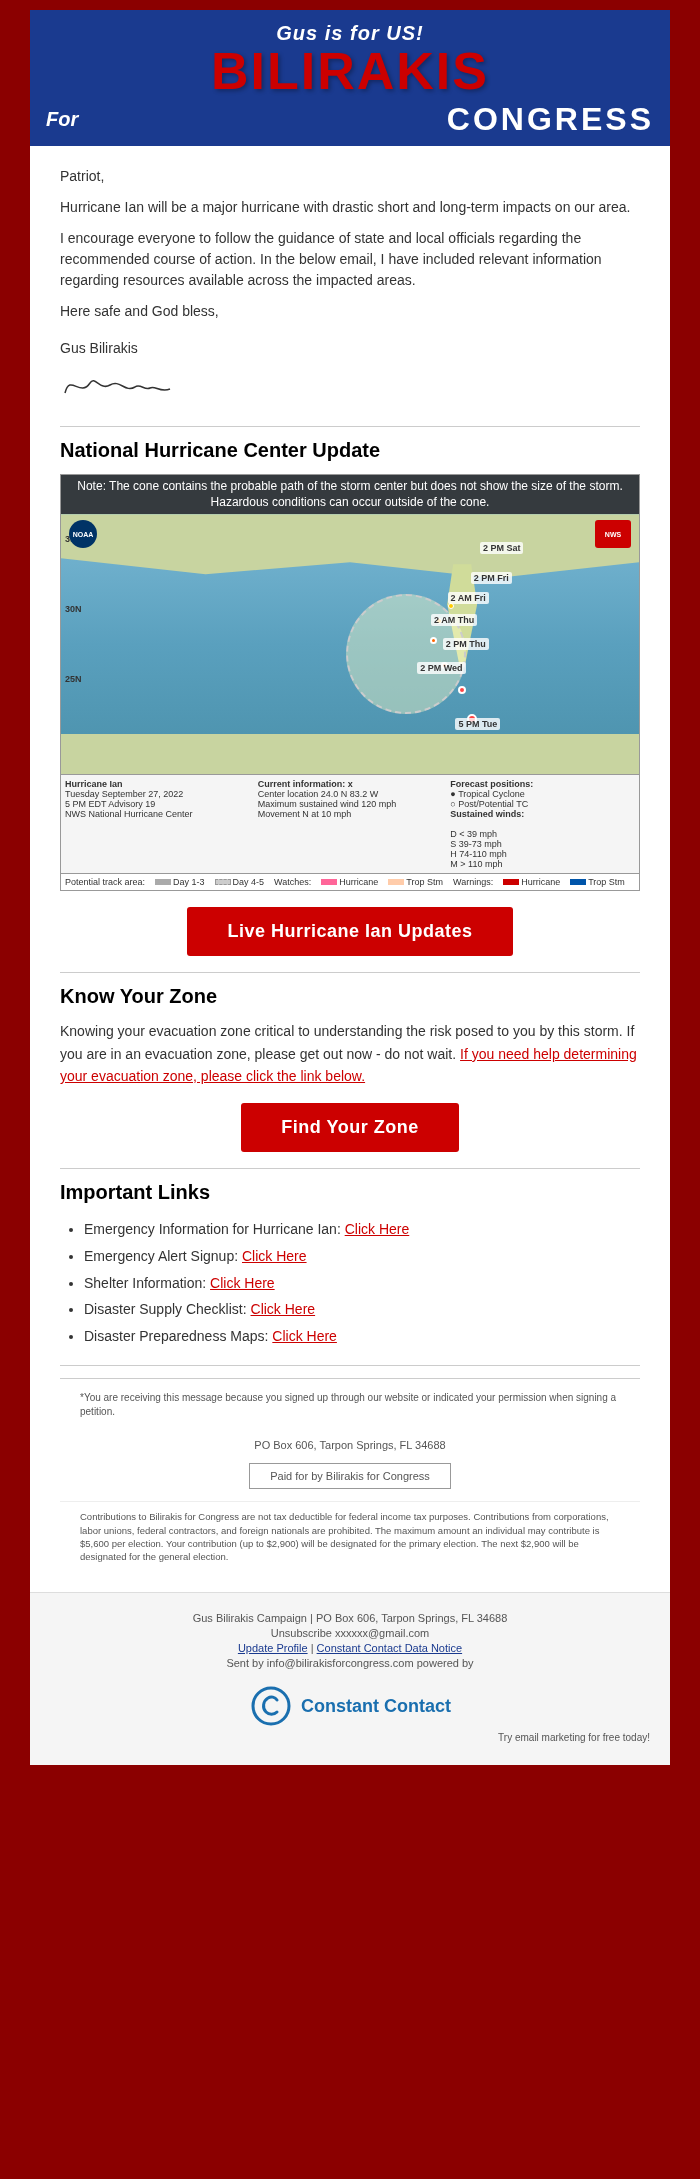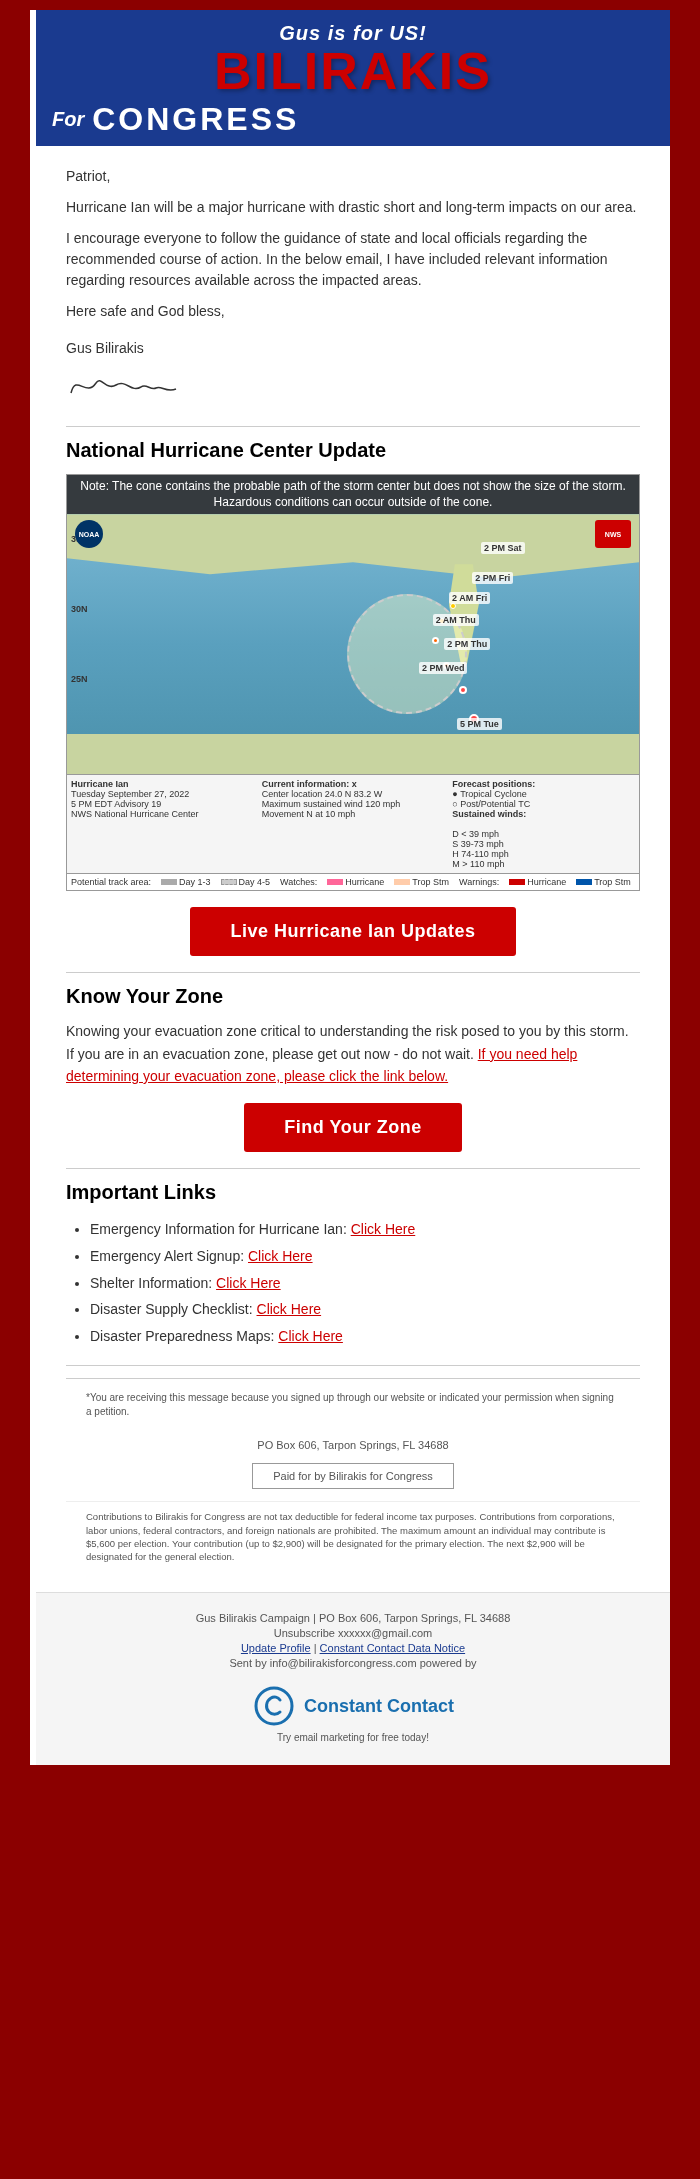--- a/index.html
+++ b/index.html
@@ -12,21 +12,20 @@
     .outer-wrapper {
       max-width: 700px;
       margin: 0 auto;
       background: #8B0000;
       padding: 10px;
     }
     .email-container {
       background: #ffffff;
       max-width: 640px;
       margin: 0 auto;
-      padding-left: 6px;
     }
 
     
     .header-banner {
       background: #1a3a8f;
       padding: 12px 16px 8px;
       text-align: center;
     }
     .header-top-text {
       color: #ffffff;
@@ -39,22 +38,21 @@
       color: #cc0000;
       font-size: 52px;
       font-weight: 900;
       line-height: 1;
       letter-spacing: 2px;
       text-shadow: 2px 2px 4px rgba(0,0,0,0.3);
     }
     .header-sub-line {
       display: flex;
       align-items: center;
-      justify-content: flex-start;
-      gap: 8px;
+      justify-content: space-between;
       margin-top: 4px;
     }
     .header-for-text {
       color: #ffffff;
       font-size: 20px;
       font-style: italic;
       font-weight: bold;
     }
     .header-congress-text {
       color: #ffffff;
@@ -272,21 +270,21 @@
     .email-footer .footer-links {
       color: #1a3a8f;
       text-decoration: underline;
     }
     .email-footer-line {
       margin: 3px 0;
     }
 
     
     .cc-logo-area {
-      text-align: center;
+      text-align: right;
       padding: 12px 0 6px;
     }
     .cc-brand-name {
       font-size: 18px;
       font-weight: bold;
       color: #1a6faf;
       display: block;
     }
     .cc-tagline {
       font-size: 10px;

